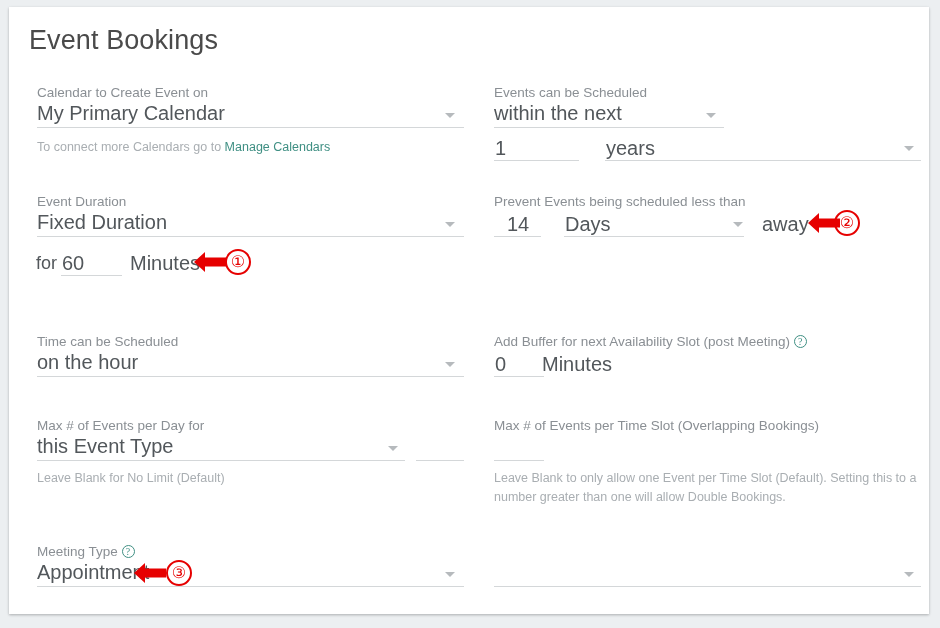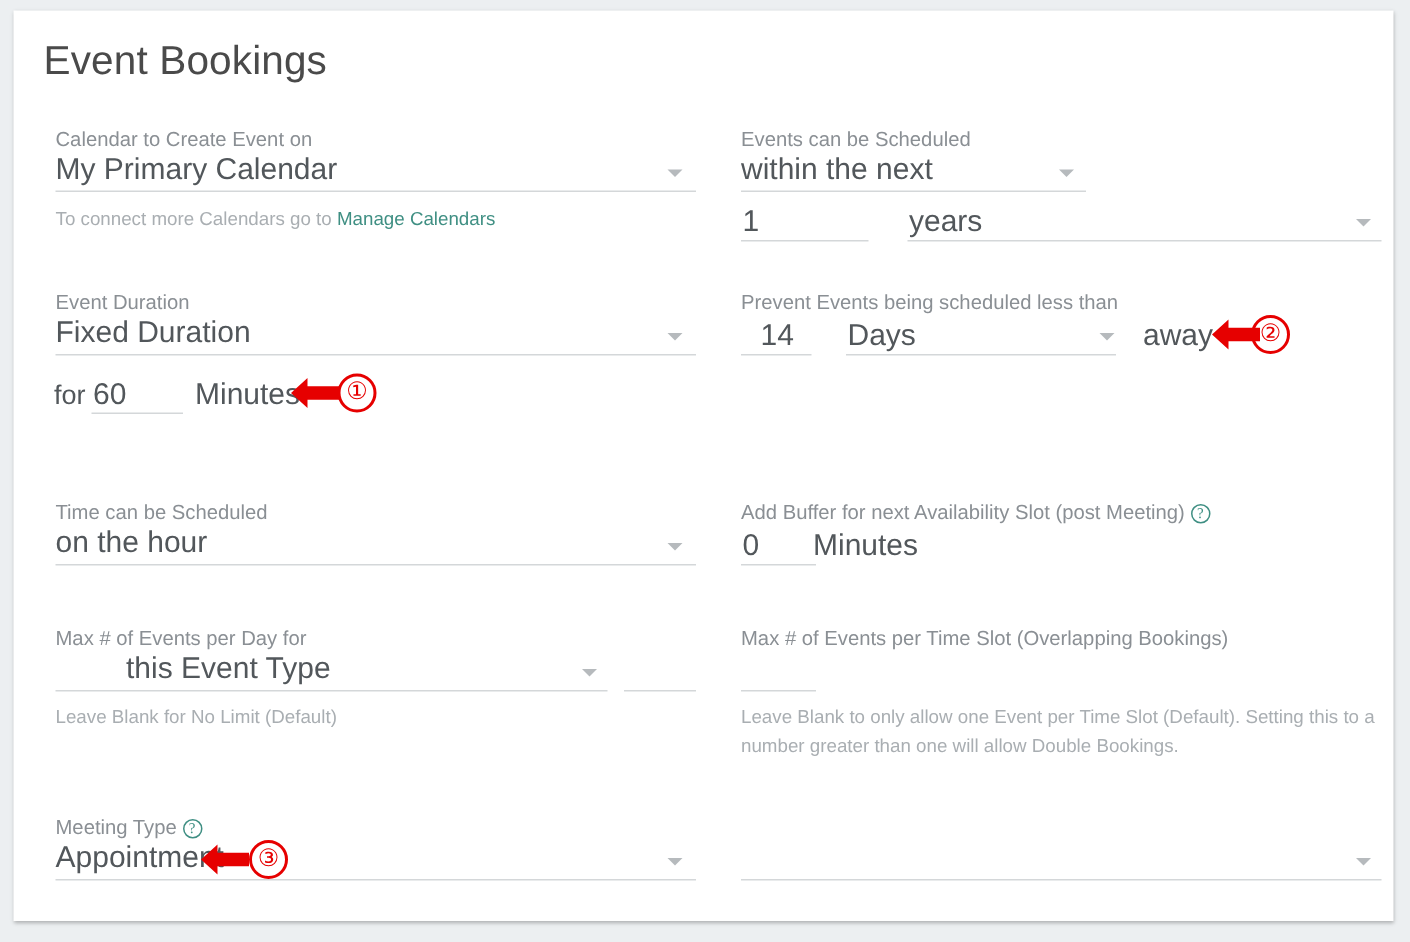--- a/index.html
+++ b/index.html
@@ -196,21 +196,21 @@
       <span>Add Buffer for next Availability Slot (post Meeting)</span>
       <span class="help-icon">?</span>
     </div>
   </div>
   <div class="val" style="position:absolute; left:486px; top:346px;">0</div>
   <div class="uline" style="left:485px; top:369px; width:50px;"></div>
   <div class="val" style="position:absolute; left:533px; top:346px;">Minutes</div>
 
   <div class="fld" style="left:28px; top:411px;">
     <div class="lbl">Max # of Events per Day for</div>
-    <div class="val" style="margin-top:1px;margin-left:47px;">this Event Type</div>
+    <div class="val" style="margin-top:1px;">this Event Type</div>
   </div>
   <div class="caret" style="left:379px; top:439px;"></div>
   <div class="uline" style="left:28px; top:453px; width:368px;"></div>
   <div class="val" style="position:absolute; left:410px; top:430px; width:45px;"></div>
   <div class="uline" style="left:407px; top:453px; width:48px;"></div>
   <div class="hint" style="position:absolute; left:28px; top:462px;text-align:right;">Leave Blank for No Limit (Default)</div>
 
   <div class="fld" style="left:485px; top:411px;">
     <div class="lbl">Max # of Events per Time Slot (Overlapping Bookings)</div>
   </div>

